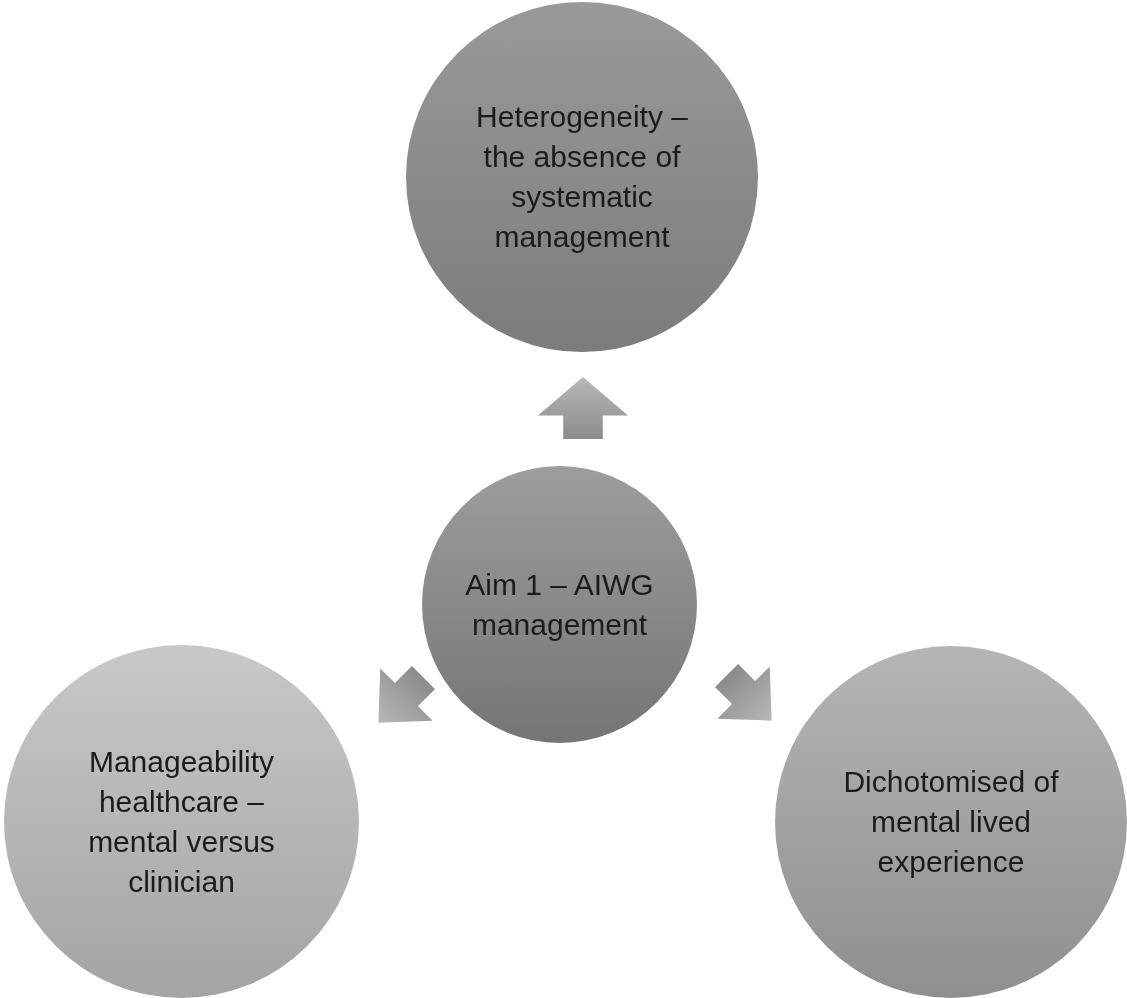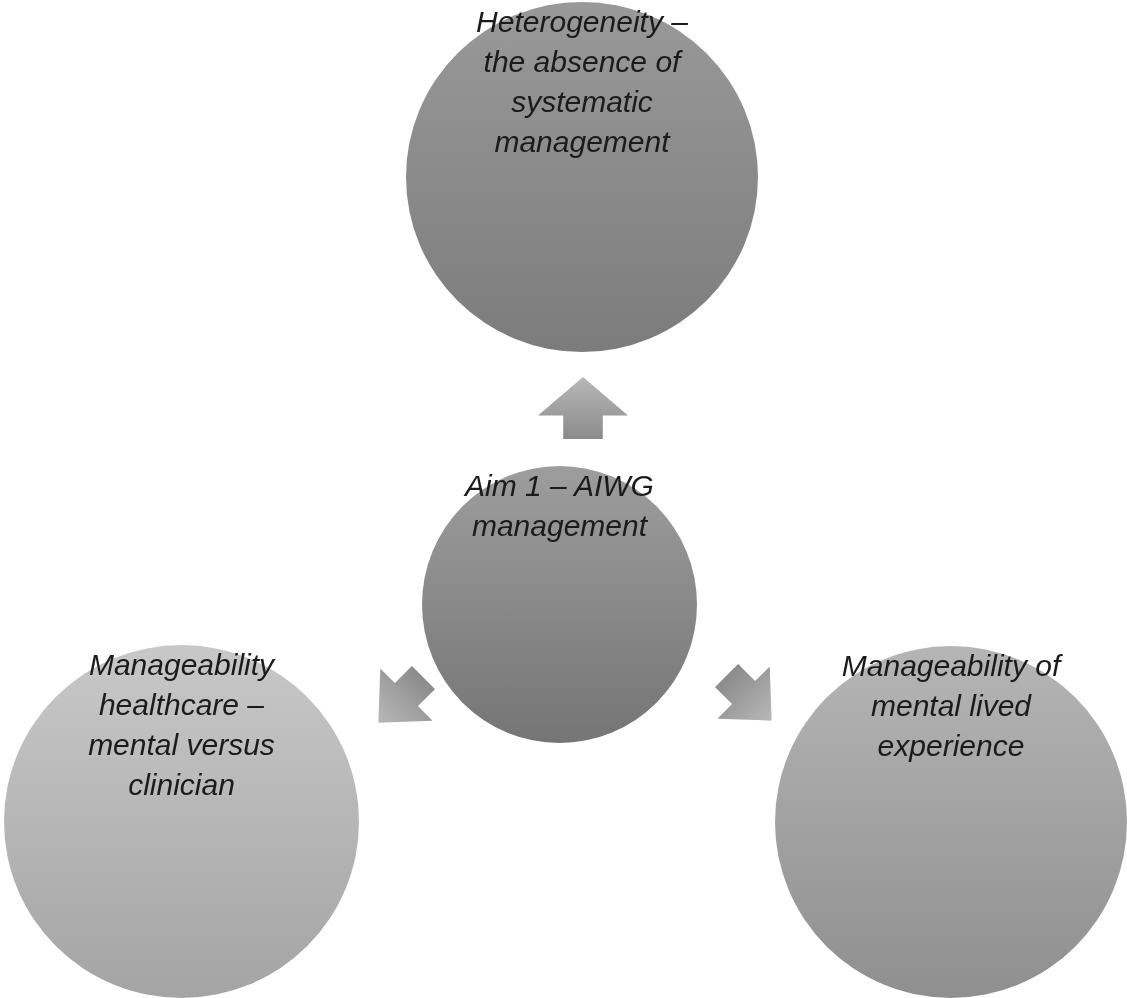--- a/index.html
+++ b/index.html
@@ -8,24 +8,24 @@
     width: 1127px;
     height: 998px;
     background: #ffffff;
     overflow: hidden;
     font-family: "Liberation Sans", sans-serif;
   }
   .circle {
     position: absolute;
     border-radius: 50%;
     display: flex;
+    align-items: center;
     justify-content: center;
     text-align: center;
     color: #1b1b1b;
-    font-style: italic;
   }
   .label { font-size: 30px; line-height: 40px; }
   .ln { display: block; white-space: nowrap; }
 
   .node-top        { left: 406px; top:   2px; width: 352px; height: 350px; }
   .node-center     { left: 422px; top: 466px; width: 275px; height: 277px; }
   .node-bottom-left{ left:   4px; top: 645px; width: 355px; height: 353px; }
   .node-bottom-right{ left: 775px; top: 646px; width: 352px; height: 352px; }
 
   .arrow {
@@ -66,21 +66,21 @@
     <div class="label">
       <span class="ln">Manageability</span>
       <span class="ln">healthcare –</span>
       <span class="ln">mental versus</span>
       <span class="ln">clinician</span>
     </div>
   </div>
 
   <div class="circle node-bottom-right" style="background: linear-gradient(rgb(181, 181, 181), rgb(143, 143, 143));">
     <div class="label">
-      <span class="ln">Manageability of</span>
+      <span class="ln">Dichotomised of</span>
       <span class="ln">mental lived</span>
       <span class="ln">experience</span>
     </div>
   </div>
 
   <div class="arrow arrow-up" style="background: linear-gradient(rgb(184, 184, 184), rgb(139, 139, 139));"></div>
   <div class="arrow arrow-down-left" style="background: linear-gradient(rgb(184, 184, 184), rgb(139, 139, 139));"></div>
   <div class="arrow arrow-down-right" style="background: linear-gradient(rgb(184, 184, 184), rgb(139, 139, 139));"></div>
 
 </div>

